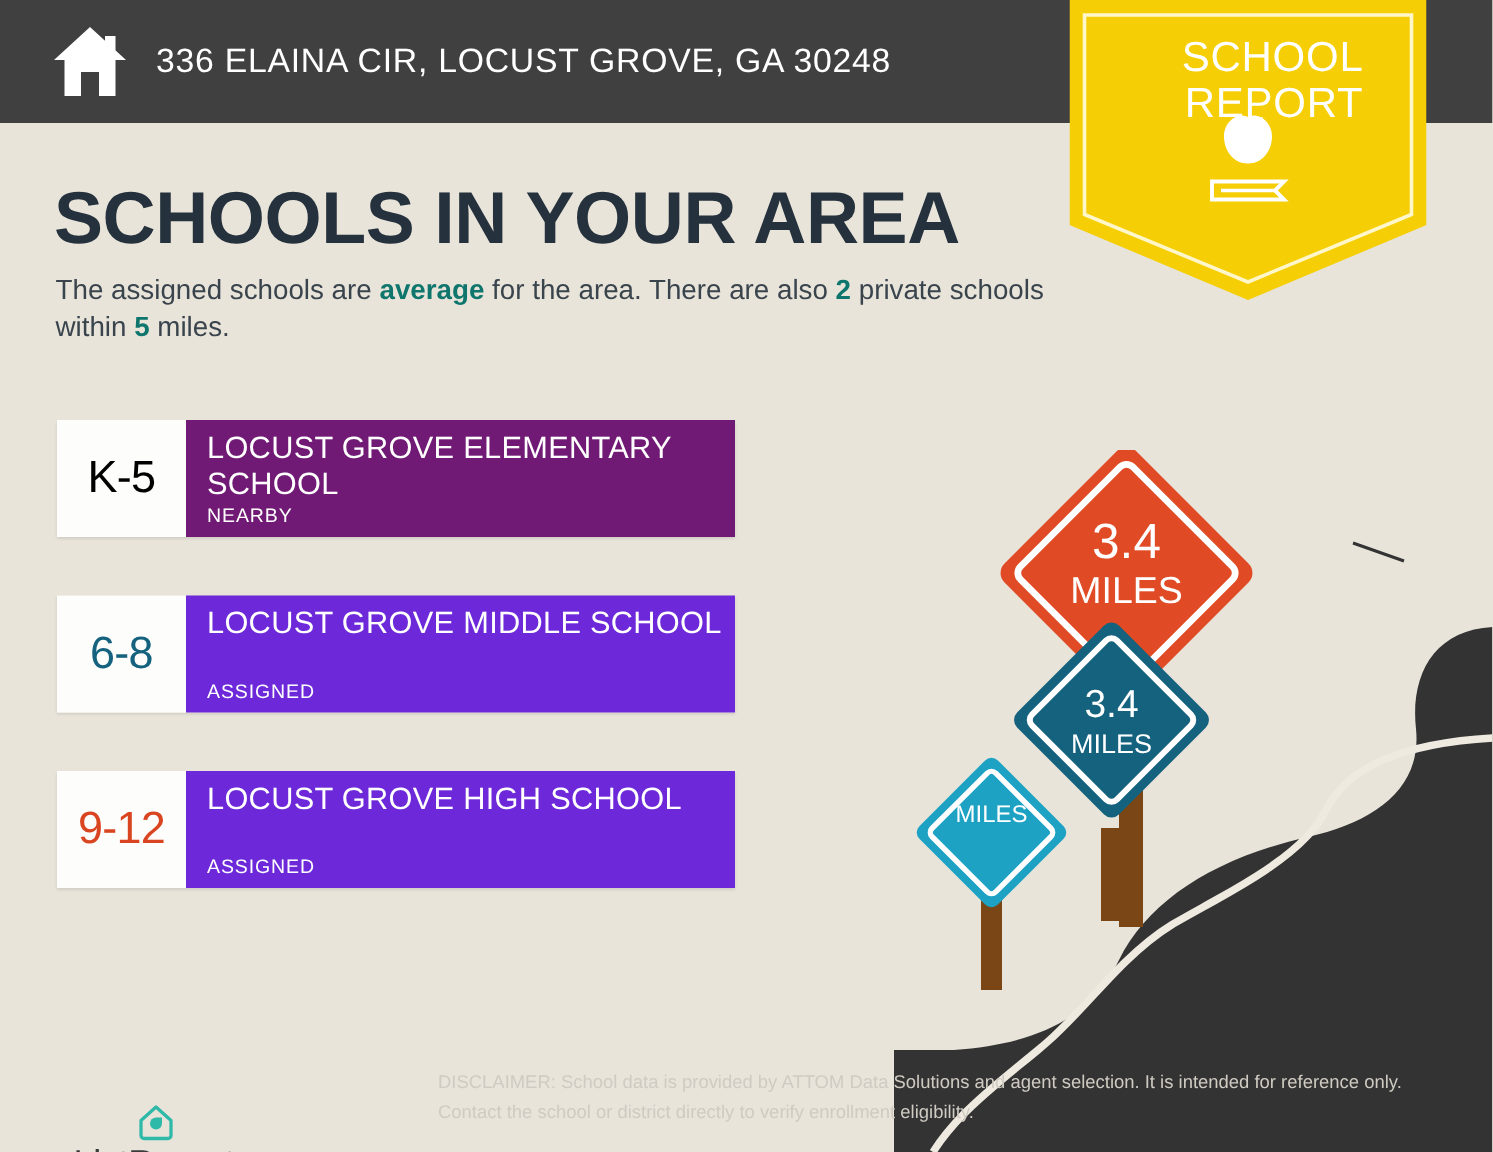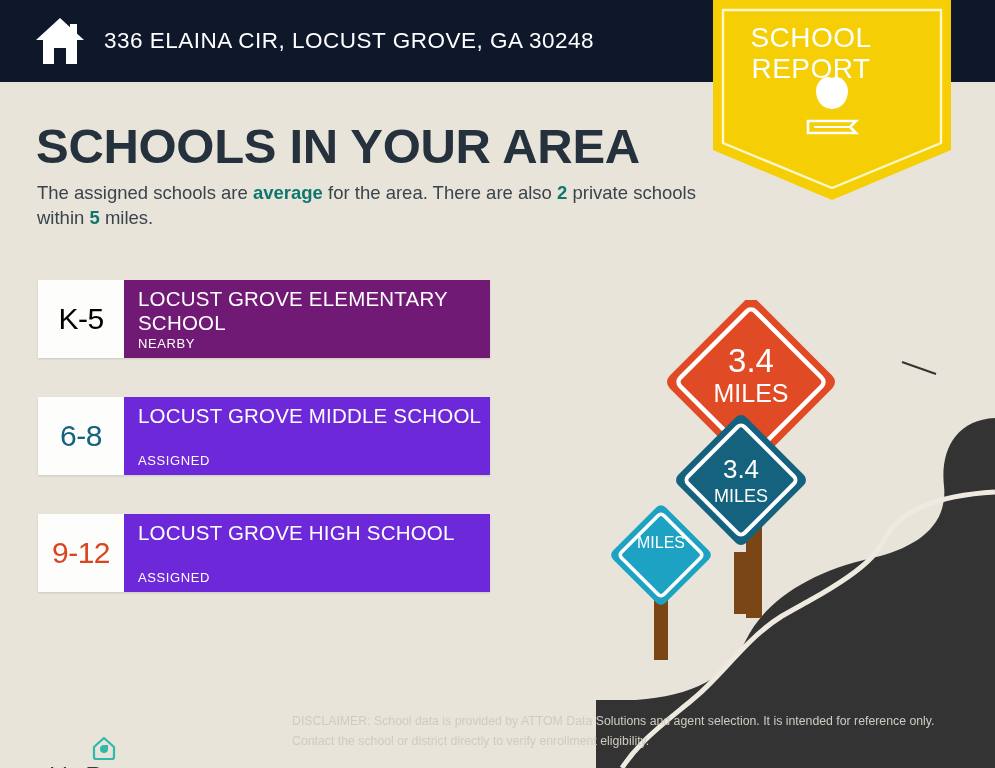--- a/index.html
+++ b/index.html
@@ -7,38 +7,38 @@
     width:995px;height:768px;overflow:hidden;
     background:#E8E4DA;
     font-family:"Liberation Sans", sans-serif;
     position:relative;
   }
   #stage{position:relative;width:995px;height:768px;overflow:hidden;background:#E8E4DA;}
 
   
   .header-bar{
     position:absolute;left:0;top:0;width:995px;height:82px;
-    background:#0f172a;
+    background:#404040;
     display:flex;align-items:center;
   }
   .house-icon{margin-left:34px;width:52px;height:50px;display:block;}
   .header-address{
     margin-left:18px;
     font-size:22.5px;letter-spacing:.5px;color:#FFFFFF;
     font-weight:400;white-space:nowrap;
   }
 
   
   .badge{
     position:absolute;left:713px;top:0;width:238px;height:200px;
     z-index:6;
   }
   .badge svg{display:block;}
   .badge-text{
-    position:absolute;left:0;top:22px;width:196px;text-align:center;
+    position:absolute;left:0;top:22px;width:196px;text-align:right;
     color:#FFFFFF;font-size:28px;line-height:31px;letter-spacing:.5px;
     pointer-events:none;
   }
 
   
   .title{
     position:absolute;left:36px;top:118px;
     font-size:49px;font-weight:bold;color:#25313C;letter-spacing:-.3px;
     white-space:nowrap;
   }

